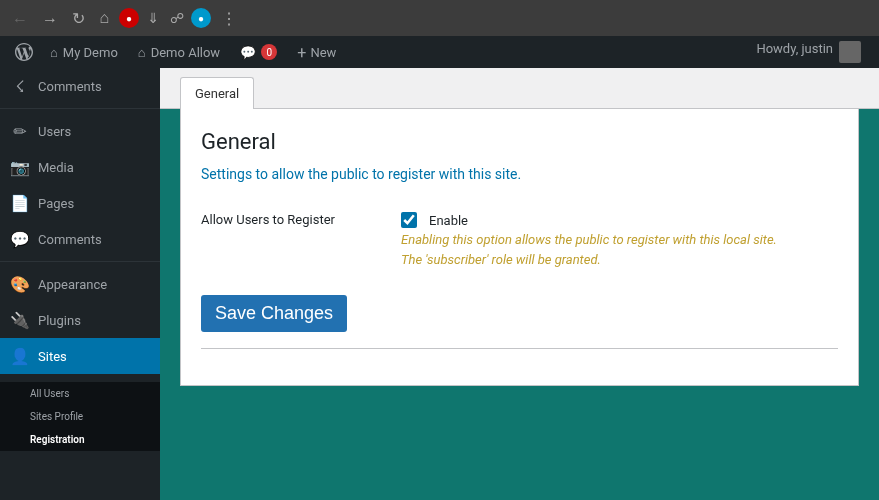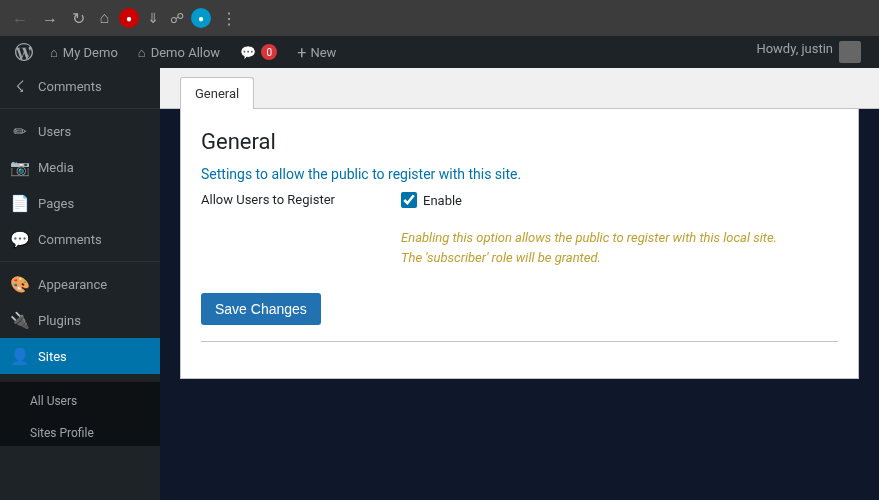--- a/index.html
+++ b/index.html
@@ -33,46 +33,46 @@
 
     
     .sidebar { width: 160px; background: #1d2327; flex-shrink: 0; overflow-y: auto; }
     .sidebar-menu { list-style: none; }
     .sidebar-item { display: flex; align-items: center; gap: 8px; padding: 8px 10px; color: #9ea3a8; cursor: pointer; font-size: 13px; }
     .sidebar-item .menu-icon { width: 20px; height: 20px; display: flex; align-items: center; justify-content: center; flex-shrink: 0; font-size: 16px; }
     .sidebar-item.has-submenu { flex-direction: column; align-items: flex-start; padding: 0; }
     .sidebar-item.has-submenu > .menu-row { display: flex; align-items: center; gap: 8px; padding: 8px 10px; width: 100%; cursor: pointer; color: #9ea3a8; }
     .sidebar-item.has-submenu.open > .menu-row { background: #0073aa; color: white; }
     .sidebar-submenu { list-style: none; background: #0d1114; width: 100%; }
-    .sidebar-submenu li { padding: 12px 10px 6px 30px; color: #9ea3a8; cursor: pointer; font-size: 12px; }
+    .sidebar-submenu li { padding: 6px 10px 6px 30px; color: #9ea3a8; cursor: pointer; font-size: 10px; }
     .sidebar-submenu li.active-sub { color: white; font-weight: 600; }
     .sidebar-separator { height: 1px; background: #2c3338; margin: 4px 0; }
 
     
-    .content-area { flex: 1; background: #0f172a; overflow-y: auto; padding: 0; }
+    .content-area { flex: 1; background: #0f766e; overflow-y: auto; padding: 0; }
 
     
     .tabs { border-bottom: 1px solid #c3c4c7; margin-bottom: 0; display: flex; background: #f0f0f1; }
     .tab { padding: 8px 14px; background: #e2e2e1; border: 1px solid #c3c4c7; border-bottom: none; margin-right: 2px; cursor: pointer; font-size: 13px; color: #333; border-radius: 3px 3px 0 0; margin-top: 8px; }
     .tab.active { background: white; border-bottom-color: white; position: relative; top: 1px; }
 
     
     .section-box { background: white; border: 1px solid #c3c4c7; padding: 20px; margin-top: 0; }
     .section-title { font-size: 22px; font-weight: 400; color: #1d2327; margin-bottom: 12px; }
-    .section-subtitle { color: #0073aa; font-size: 14px; }
+    .section-subtitle { color: #0073aa; font-size: 14px; margin-bottom: 20px; }
     .form-table { width: 100%; border-collapse: collapse; }
     .form-table td, .form-table th { padding: 10px 0; vertical-align: top; }
     .form-table th { width: 200px; font-weight: 400; color: #1d2327; padding-right: 20px; text-align: left; }
-    .checkbox-row { display: flex; align-items: center; gap: 6px; }
+    .checkbox-row { display: flex; align-items: center; gap: 12px; }
     .checkbox-row input[type=checkbox] { width: 16px; height: 16px; accent-color: #0073aa; }
     .checkbox-row label { color: #1d2327; font-size: 13px; }
-    .help-text { color: #c0a030; font-style: italic; font-size: 13px; margin-top: 20px; line-height: 1.5; }
-
-    
-    .save-btn { background: #2271b1; color: white; border: none; padding: 8px 14px; border-radius: 3px; cursor: pointer; font-size: 14px; margin-top: 16px; }
+    .help-text { color: #c0a030; font-style: italic; font-size: 13px; margin-top: 2px; line-height: 1.5; }
+
+    
+    .save-btn { background: #2271b1; color: white; border: none; padding: 8px 14px; border-radius: 3px; cursor: pointer; font-size: 18px; margin-top: 16px; }
 
     hr.section-rule { border: none; border-top: 1px solid #c3c4c7; margin: 16px 0; }
   </style>
 </head>
 <body>
 
 <div class="browser-chrome">
   <button class="browser-nav-btn disabled">←</button>
   <button class="browser-nav-btn">→</button>
   <button class="browser-nav-btn">↻</button>
@@ -150,20 +150,21 @@
       </li>
 
       <li class="sidebar-item has-submenu open">
         <div class="menu-row active" style="background:#0073aa;color:white;display:flex;align-items:center;gap:8px;padding:8px 10px;width:100%;cursor:pointer;">
           <span class="menu-icon">👤</span>
           <span>Sites</span>
         </div>
         <ul class="sidebar-submenu">
           <li>All Users</li>
           <li>Sites Profile</li>
+          <li class="active-sub">Registration</li>
         </ul>
       </li>
     </ul>
   </nav>
 
   <div class="content-area">
 
     <div class="tabs" style="padding: 0 20px; background: #f0f0f1;">
       <div class="tab active">General</div>
     </div>

